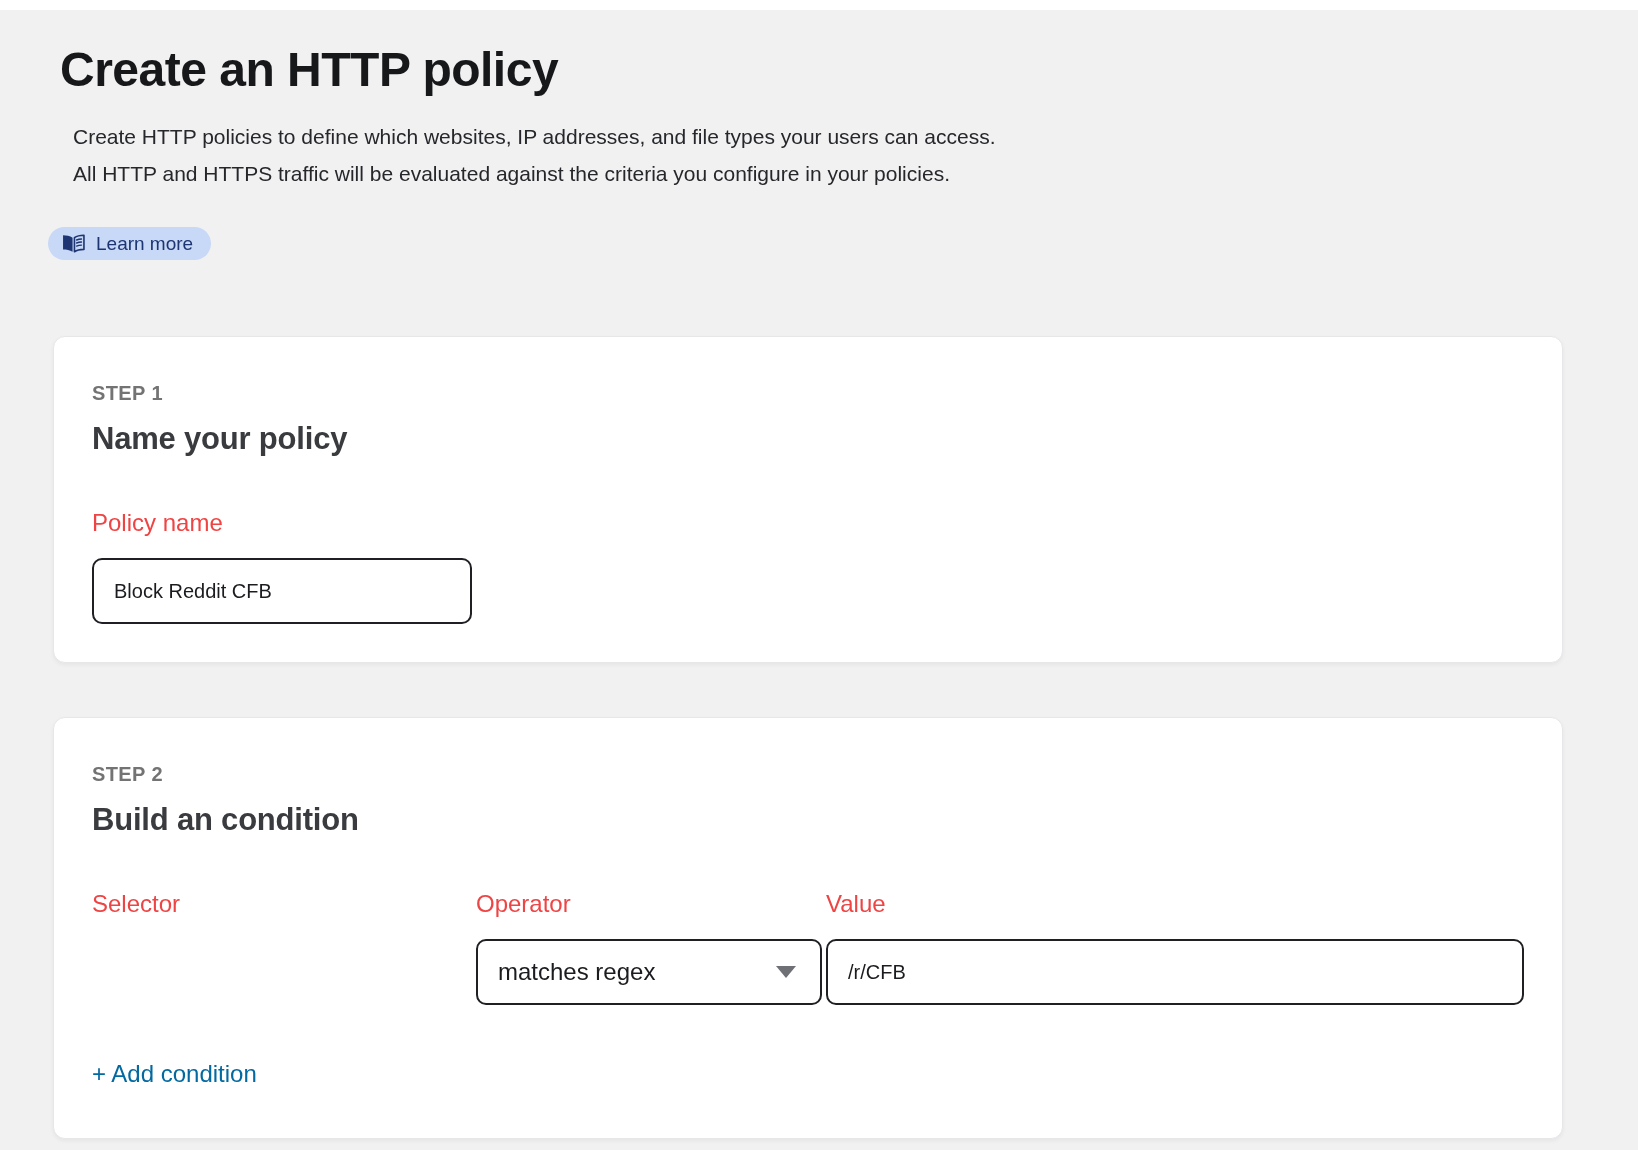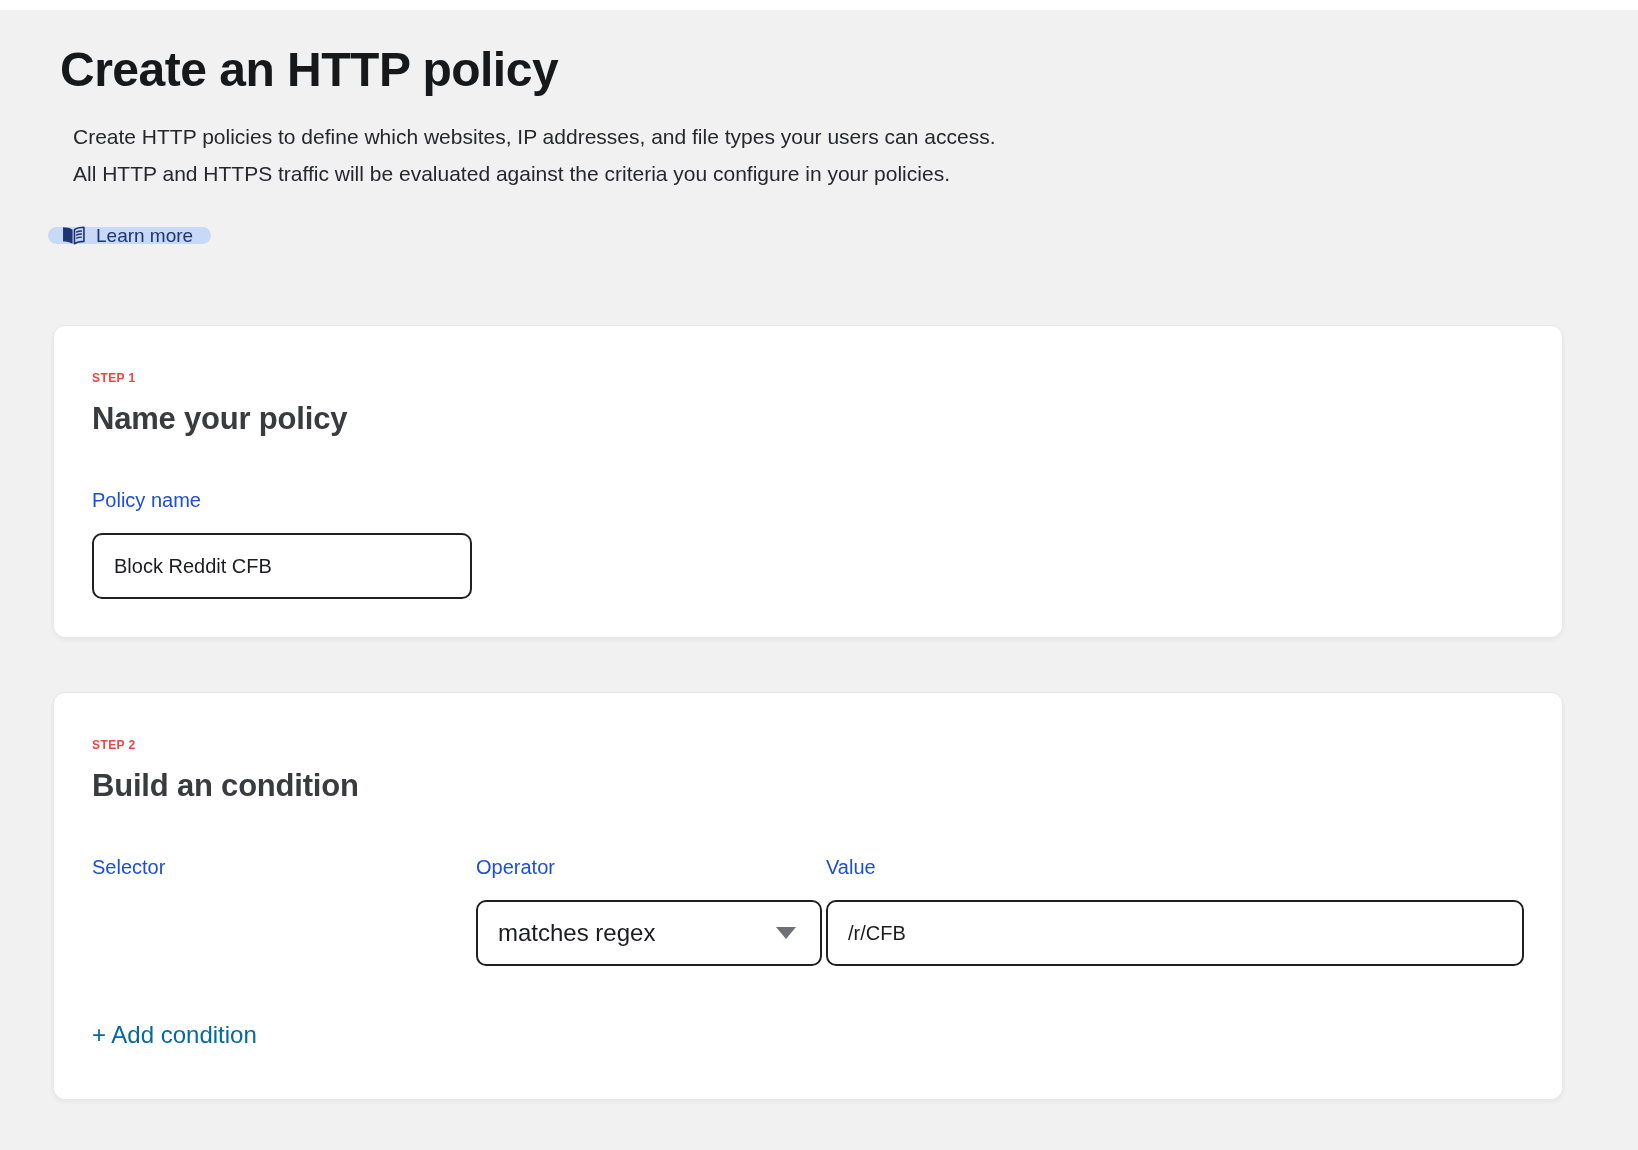--- a/index.html
+++ b/index.html
@@ -22,56 +22,56 @@
   .page-desc {
     margin: 0 0 0 73px;
     font-size: 21px; line-height: 37px;
     color: #26272b;
   }
   .page-desc.first { margin-top: 20px; }
 
   .learn-more {
     display: inline-flex; align-items: center; gap: 11px;
     margin: 35px 0 0 48px;
-    height: 17px; padding: 0 18px 0 14px;
+    height: 33px; padding: 0 18px 0 14px;
     background: #c8d8f7; border: none; border-radius: 17px;
     font-family: inherit; font-size: 19px; font-weight: 500;
     color: #1d3572; cursor: pointer;
   }
   .learn-more svg { display: block; }
 
   .card {
     width: 1510px; margin-left: 53px;
     background: #ffffff;
     border: 1px solid #e7e7ea;
     border-radius: 12px;
     padding: 45px 38px 38px 38px;
     box-shadow: 0 2px 4px rgba(0,0,0,0.05);
   }
   .card.step1 { margin-top: 76px; }
   .card.step2 { margin-top: 54px; padding-bottom: 50px; }
 
   .step-label {
-    font-size: 12px; font-weight: 700;
-    color: #ef4444; letter-spacing: 0.4px;
+    font-size: 20px; font-weight: 700;
+    color: #737373; letter-spacing: 0.4px;
   }
   h2.card-heading {
     margin: 15px 0 0 0;
     font-size: 31px; line-height: 37px;
     font-weight: 700; color: #3a3b3f;
     letter-spacing: -0.2px;
   }
 
   .field-row { display: grid; margin-top: 52px; }
   .row-step1 { grid-template-columns: 380px 1fr; column-gap: 19px; }
   .row-step2 { grid-template-columns: 380px 346px 1fr; column-gap: 4px; }
 
   .field label {
     display: block;
-    font-size: 20px; color: #1d4ed8;
+    font-size: 24px; color: #ef4444;
     margin-bottom: 21px;
   }
   .text-input {
     width: 100%; height: 66px;
     border: 2px solid #1f2024; border-radius: 10px;
     background: #ffffff;
     padding: 0 20px;
     font-family: inherit; font-size: 20px; color: #1b1c1f;
     outline: none;
   }

